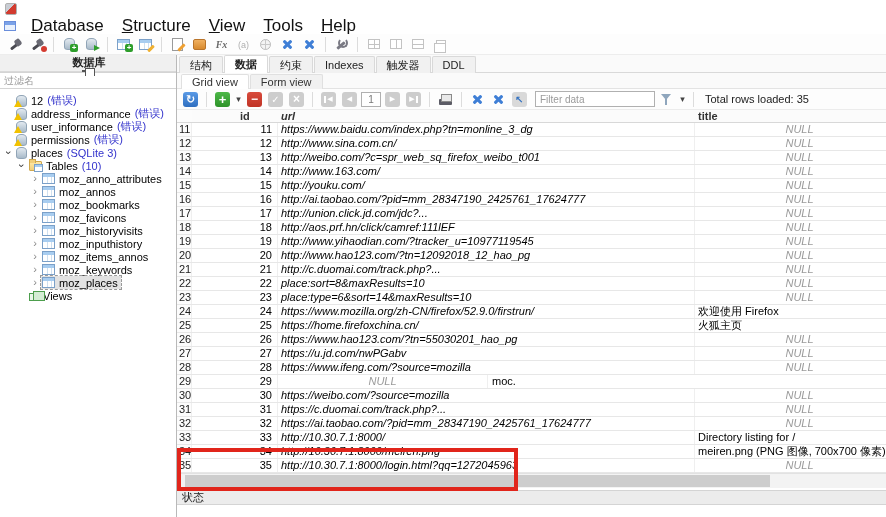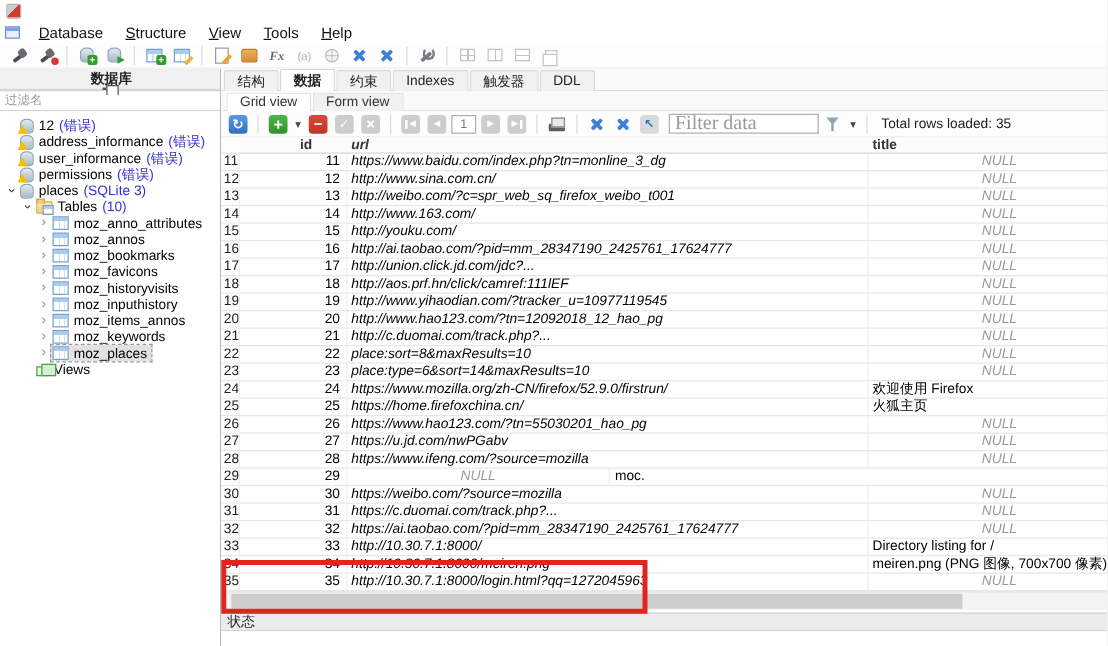--- a/index.html
+++ b/index.html
@@ -10,21 +10,21 @@
   
   .titlebar { height: 18px; display: flex; align-items: center; gap: 5px; padding-left: 5px; background: #fff; }
   .app-ic { width: 12px; height: 12px; border-radius: 2px; border: 1px solid #b0b0b0;
             background: linear-gradient(135deg, #c9cdd4 0 45%, #d23b2f 45%); flex: none; }
   .title-text { font-size: 12px; color: #111; white-space: nowrap; }
 
   
   .menubar { height: 16px; display: flex; align-items: center; padding-left: 4px; background: #fff; }
   .mdi-ic { width: 12px; height: 10px; border: 1px solid #6a8edb;
             background: linear-gradient(#7aa2e8 0 3px, #e8f0fc 3px); margin-right: 6px; flex: none; }
-  .menu-item { padding: 0 9px; font-size: 12px; color: #111; white-space: nowrap; }
+  .menu-item { padding: 0 9px; font-size: 17px; color: #111; white-space: nowrap; }
   .menu-item .accel { text-decoration: underline; }
 
   
   .toolbar { height: 21px; display: flex; align-items: center; padding-left: 5px; gap: 1px;
              background: #fdfdfd; border-bottom: 1px solid #ededed; }
   .tsep { width: 1px; height: 15px; background: #dcdcdc; margin: 0 4px; flex: none; }
   .tbtn { width: 21px; height: 19px; display: flex; align-items: center; justify-content: center; flex: none; }
   .ic { position: relative; display: inline-block; }
 
   .i-plug { width: 14px; height: 14px; }
@@ -162,22 +162,22 @@
   .g-caret::before { content: "\25BE"; font-size: 9px; }
   .g-pagebox { width: 20px; height: 15px; background: #fff; border: 1px solid #b0b0b0; display: flex;
                align-items: center; justify-content: center; font-size: 10px; color: #777; flex: none; }
   .g-print { background: none; border-radius: 0; }
   .g-print::before { content: ""; position: absolute; left: 1px; top: 7px; width: 13px; height: 6px;
                background: #5c5c66; border-radius: 1px; }
   .g-print::after { content: ""; position: absolute; left: 3px; top: 2px; width: 9px; height: 6px;
                background: #e9e9e9; border: 1px solid #8a8a8a; }
   .g-export { background: #d9d9d9; }
   .g-export::before { content: "\2196"; color: #2f6fc0; font-weight: bold; font-size: 10px; }
-  .g-filter-input { width: 120px; height: 16px; border: 1px solid #b0b0b0; font-size: 16px; padding: 0 4px;
-               color: #333; font-family: Liberation Serif, serif; outline: none; margin-left: 4px; }
+  .g-filter-input { width: 120px; height: 16px; border: 1px solid #b0b0b0; font-size: 10px; padding: 0 4px;
+               color: #333; font-family: Liberation Sans, sans-serif; outline: none; margin-left: 4px; }
   .g-filter-input::placeholder { color: #9a9a9a; }
   .g-funnel { background: none; border-radius: 0; }
   .g-funnel::before { content: ""; position: absolute; left: 2px; top: 2px; width: 0; height: 0;
                border-left: 5px solid transparent; border-right: 5px solid transparent; border-top: 6px solid #8fa6bd; }
   .g-funnel::after { content: ""; position: absolute; left: 6px; top: 7px; width: 2px; height: 6px; background: #8fa6bd; }
   .total-label { font-size: 11px; color: #222; margin-left: 5px; white-space: nowrap; }
 
   
   .gridwrap { height: 378px; flex: none; display: flex; flex-direction: column; overflow: hidden; position: relative; }
   .thead { display: flex; height: 13px; background: #fbfbfb; border-bottom: 1px solid #d8d8d8;

